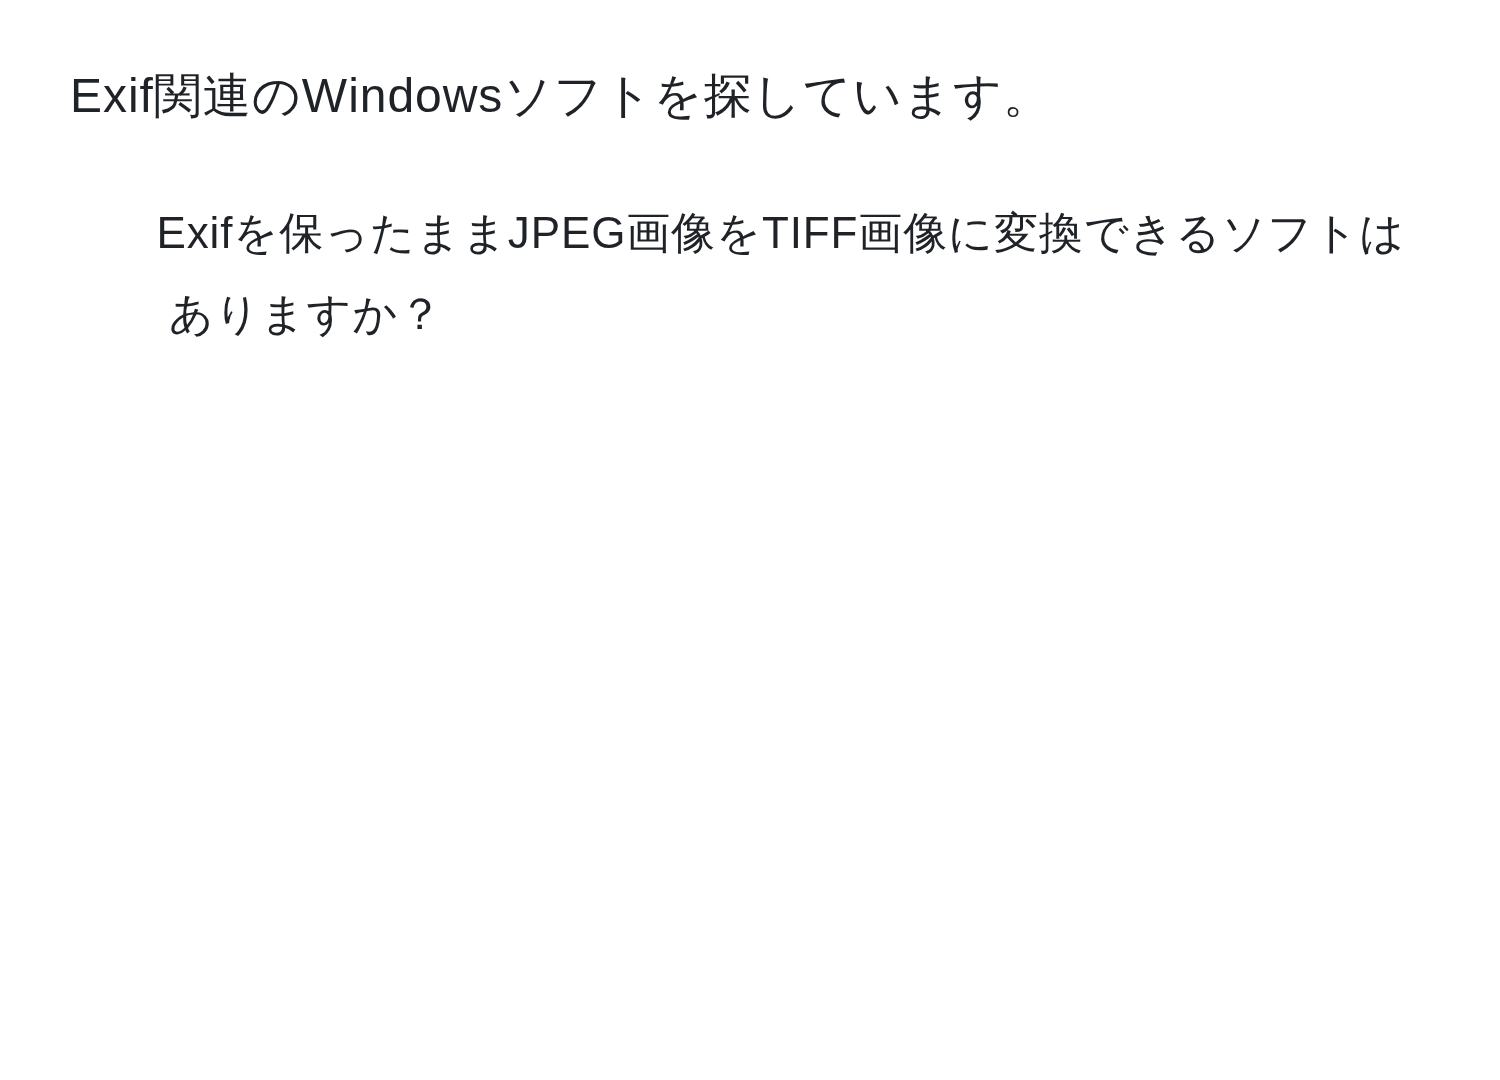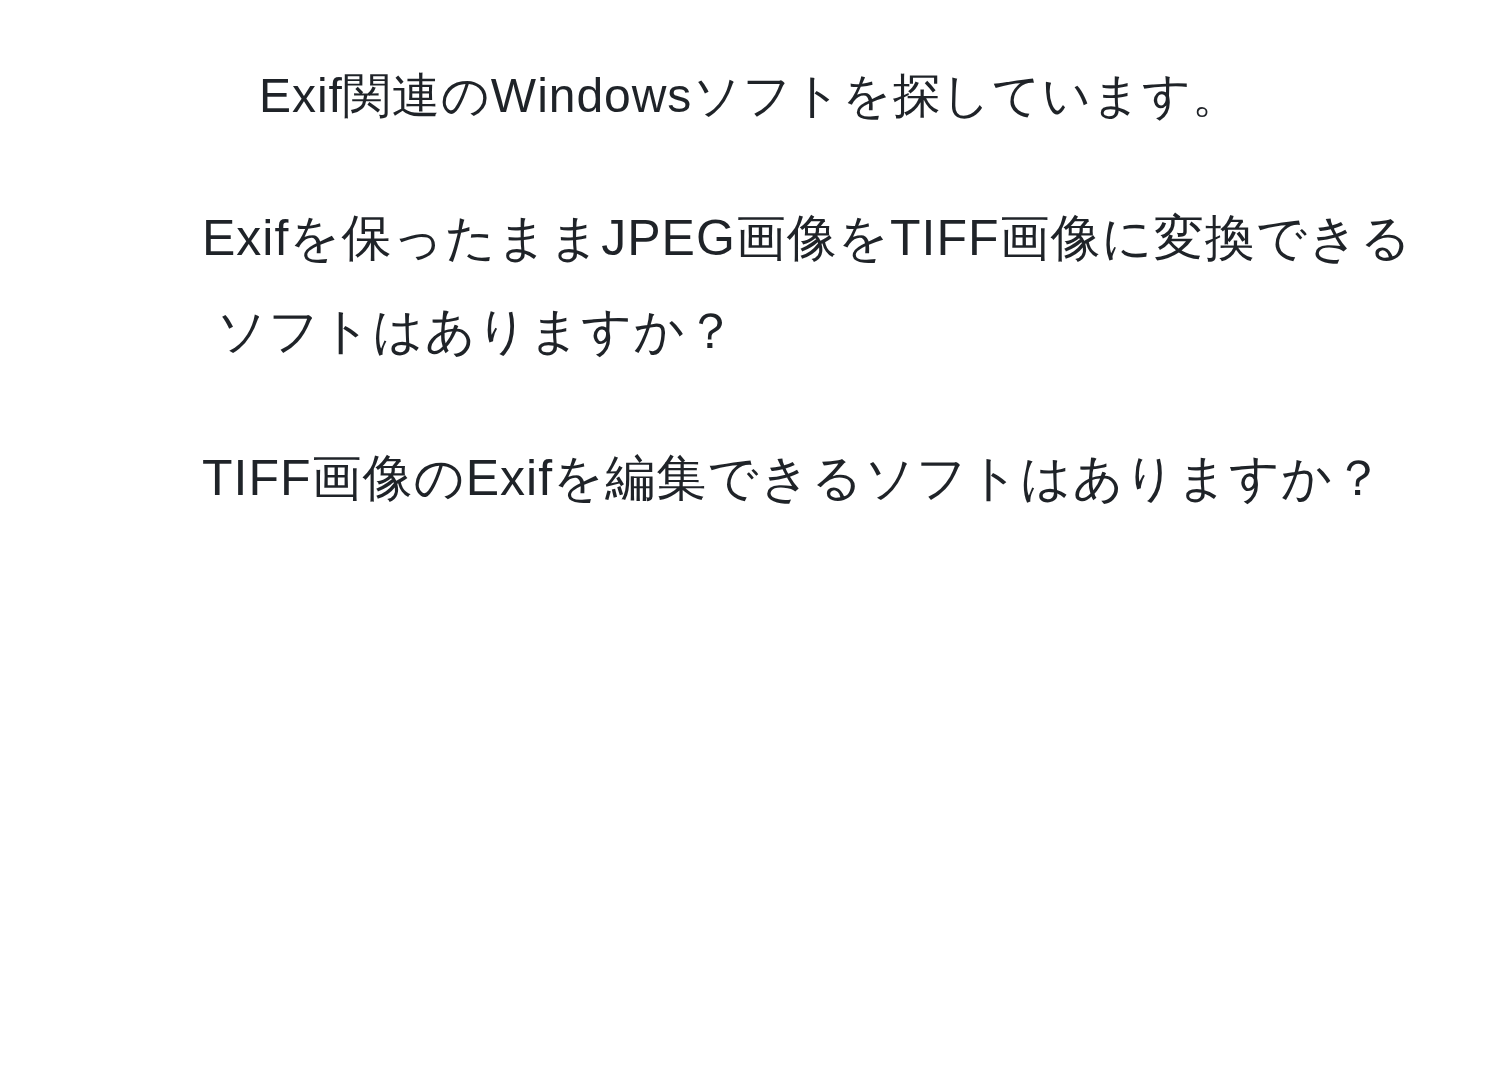--- a/index.html
+++ b/index.html
@@ -14,38 +14,35 @@
       width: 1500px;
       height: 1080px;
       padding: 60px 70px;
     }
     .heading {
       font-size: 48px;
       font-weight: 400;
       line-height: 1.5;
       margin-bottom: 60px;
       letter-spacing: 0.02em;
-      text-align: center;
     }
     .list {
       list-style: none;
       padding-left: 90px;
     }
     .list-item {
-      font-size: 50px;
+      font-size: 44px;
       font-weight: 400;
       line-height: 1.85;
       margin-bottom: 55px;
       letter-spacing: 0.02em;
       text-indent: -1.3em;
       padding-left: 0.2em;
-      margin-left: 46px;
     }
   </style>
 </head>
 <body>
 
 <div class="heading">Exif関連のWindowsソフトを探しています。</div>
 
 <ul class="list">
   <li class="list-item">　Exifを保ったままJPEG画像をTIFF画像に変換できるソフトはありますか？</li>
-  <li class="list-item">　TIFF画像のExifを編集できるソフトはありますか？</li>
 </ul>
 
 </body></html>

